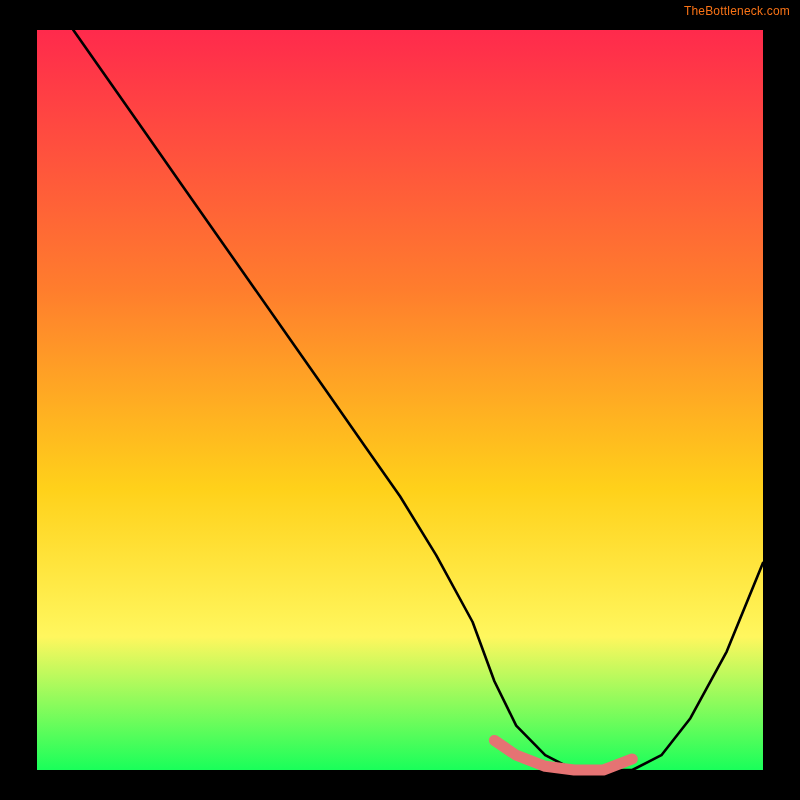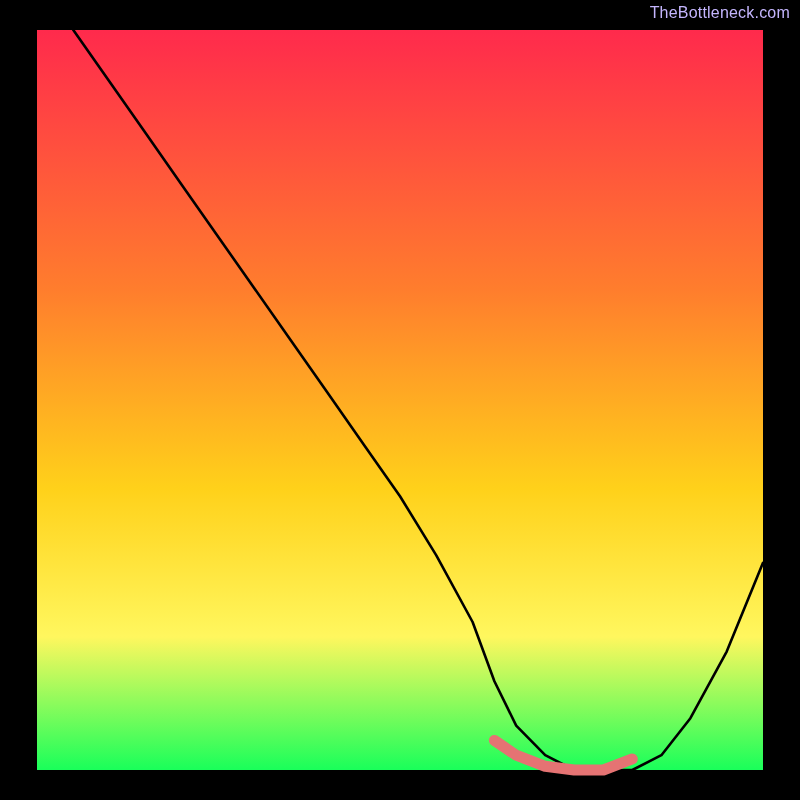--- a/index.html
+++ b/index.html
@@ -14,22 +14,22 @@
   .stage {
     position: relative;
     width: 800px;
     height: 800px;
     background: #000;
   }
   .watermark {
     position: absolute;
     top: 4px;
     right: 10px;
-    color: #c4b5fd;
-    font-size: 16px;
+    color: #f97316;
+    font-size: 12px;
     font-weight: 500;
     letter-spacing: 0.2px;
   }
   svg {
     position: absolute;
     top: 0;
     left: 0;
   }
 </style>
 </head>

